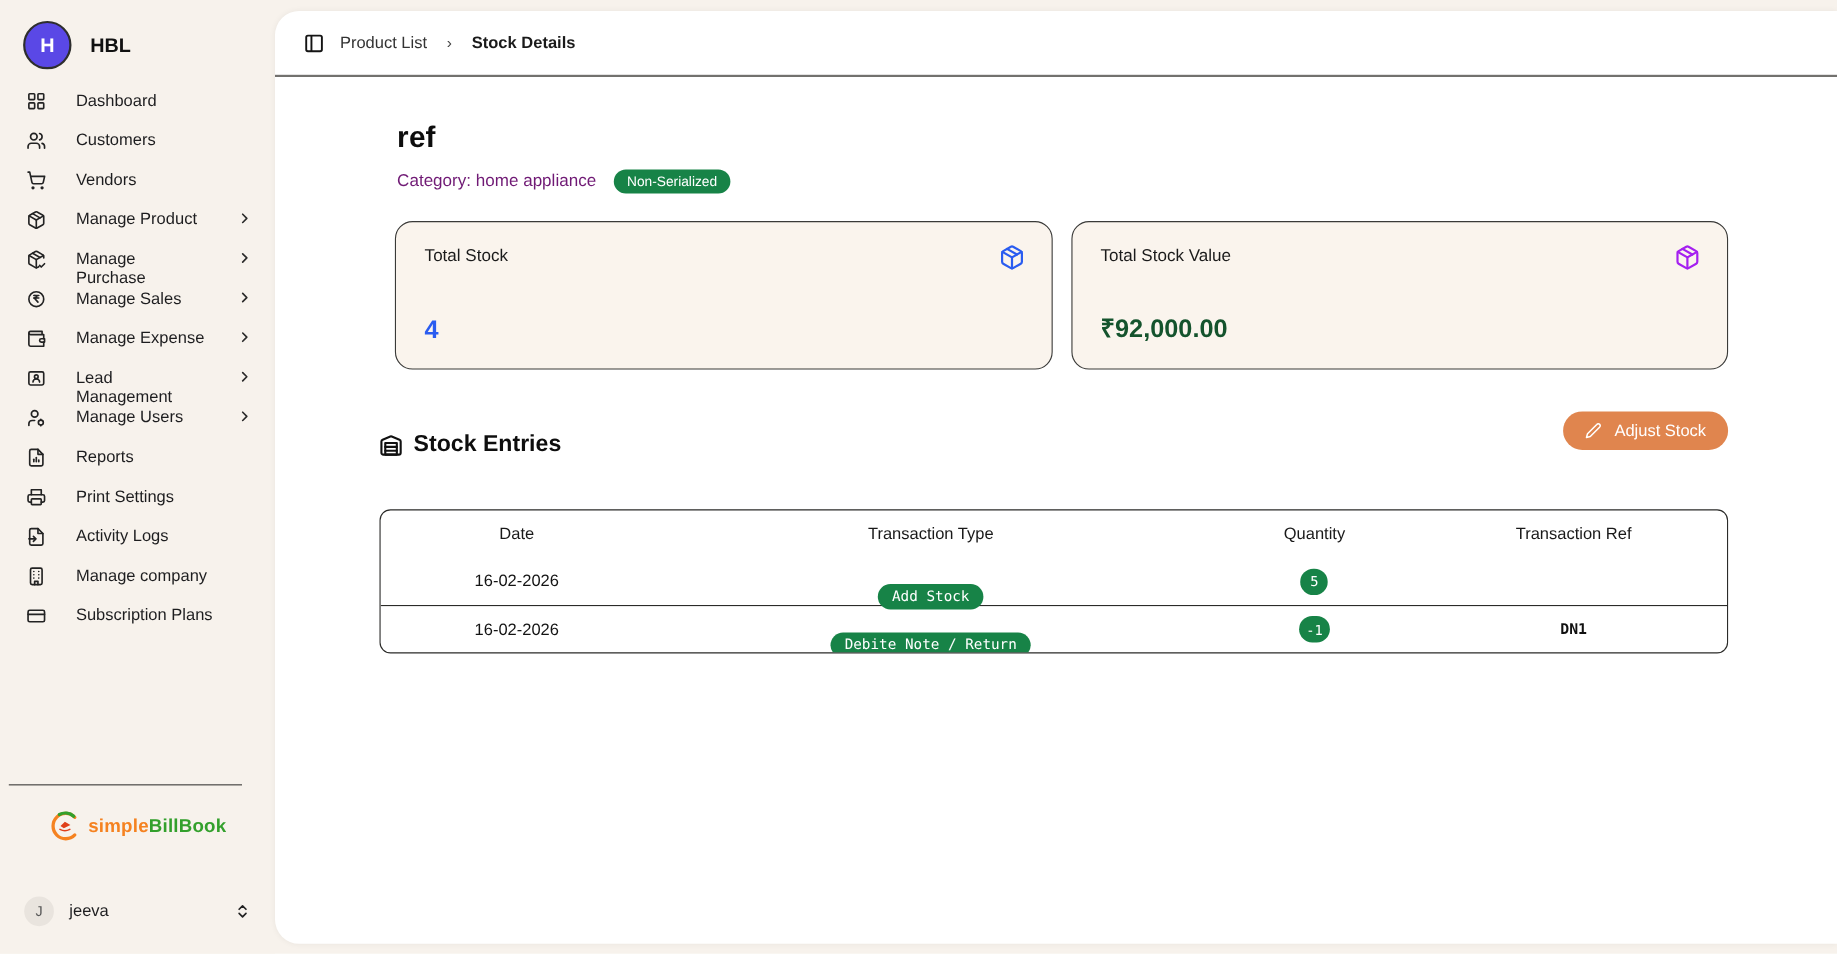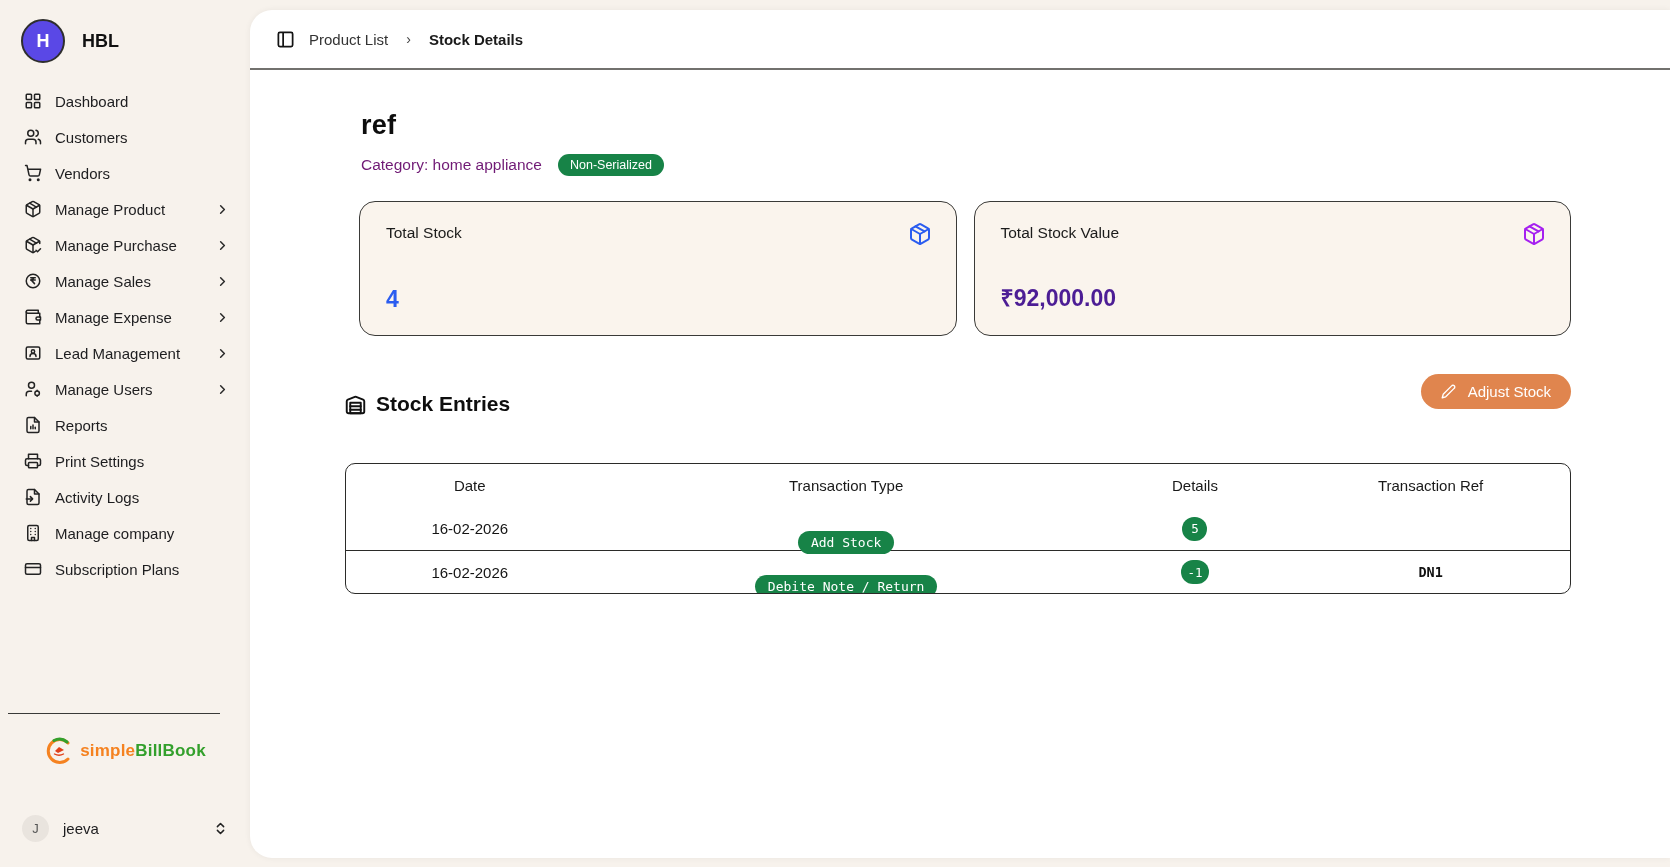--- a/index.html
+++ b/index.html
@@ -21,21 +21,21 @@
   .brand { display:flex; align-items:center; gap:17px; padding:19px 0 14px 21px; }
   .brand-avatar {
     width:44px; height:44px; border-radius:50%;
     background:#5a48e6; border:2px solid #2e2e2e;
     color:#fff; font-weight:bold; font-size:18px;
     display:flex; align-items:center; justify-content:center;
   }
   .brand-name { font-size:18px; font-weight:bold; color:#111; }
   .menu { display:flex; flex-direction:column; padding:6px 10px 0 14px; }
   .menu-item {
-    display:flex; align-items:center; gap:13px;
+    display:flex; align-items:flex-start; gap:27px;
     height:36px; padding:0 10px; border-radius:8px;
     font-size:15px; color:#1d1d1f; cursor:pointer;
   }
   .menu-item .mi-icon { width:18px; height:18px; color:#232323; flex:0 0 18px; }
   .menu-item .mi-label { flex:1; }
   .menu-item .mi-chevron { width:15px; height:15px; color:#2a2a2a; }
   .sidebar-spacer { flex:1; }
   .sidebar-divider { border-top:1.5px solid #3a3a38; margin:0 30px 0 8px; }
   .logo-row { display:flex; align-items:center; justify-content:center; gap:6px; padding:22px 0 10px 0; }
   .logo-text { font-size:17px; font-weight:bold; letter-spacing:.2px; }
@@ -404,21 +404,21 @@
           <svg viewBox="0 0 24 24" fill="none" stroke="currentColor" stroke-width="2" stroke-linecap="round" stroke-linejoin="round">
               <path d="m7.5 4.27 9 5.15"></path>
               <path d="M21 8a2 2 0 0 0-1-1.73l-7-4a2 2 0 0 0-2 0l-7 4A2 2 0 0 0 3 8v8a2 2 0 0 0 1 1.73l7 4a2 2 0 0 0 2 0l7-4A2 2 0 0 0 21 16Z"></path>
               <path d="m3.3 7 8.7 5 8.7-5"></path>
               <path d="M12 22V12"></path>
             </svg>
         </span>
       </div>
       <div class="stat-card">
         <div class="stat-label">Total Stock Value</div>
-        <div class="stat-value" style="color: #4c1d95;">₹92,000.00</div>
+        <div class="stat-value" style="color: #14532d;">₹92,000.00</div>
         <span class="stat-icon" style="color: rgb(165, 32, 240);">
           <svg viewBox="0 0 24 24" fill="none" stroke="currentColor" stroke-width="2" stroke-linecap="round" stroke-linejoin="round">
               <path d="m7.5 4.27 9 5.15"></path>
               <path d="M21 8a2 2 0 0 0-1-1.73l-7-4a2 2 0 0 0-2 0l-7 4A2 2 0 0 0 3 8v8a2 2 0 0 0 1 1.73l7 4a2 2 0 0 0 2 0l7-4A2 2 0 0 0 21 16Z"></path>
               <path d="m3.3 7 8.7 5 8.7-5"></path>
               <path d="M12 22V12"></path>
             </svg>
         </span>
       </div>
     </div>
@@ -442,21 +442,21 @@
             </svg>
         </span>
         <span>Adjust Stock</span>
       </button>
     </div>
 
     <div class="stock-table">
       <div class="t-row t-head">
         <div class="t-cell c-date">Date</div>
         <div class="t-cell c-type">Transaction Type</div>
-        <div class="t-cell c-qty">Details</div>
+        <div class="t-cell c-qty">Quantity</div>
         <div class="t-cell c-ref">Transaction Ref</div>
       </div>
       <div id="table-body">
   <div class="t-row">
     <div class="t-cell c-date cell-date">16-02-2026</div>
     <div class="t-cell c-type"><span class="type-pill">Add Stock</span></div>
     <div class="t-cell c-qty"><span class="qty-pill">5</span></div>
     <div class="t-cell c-ref"></div>
   </div>
 

